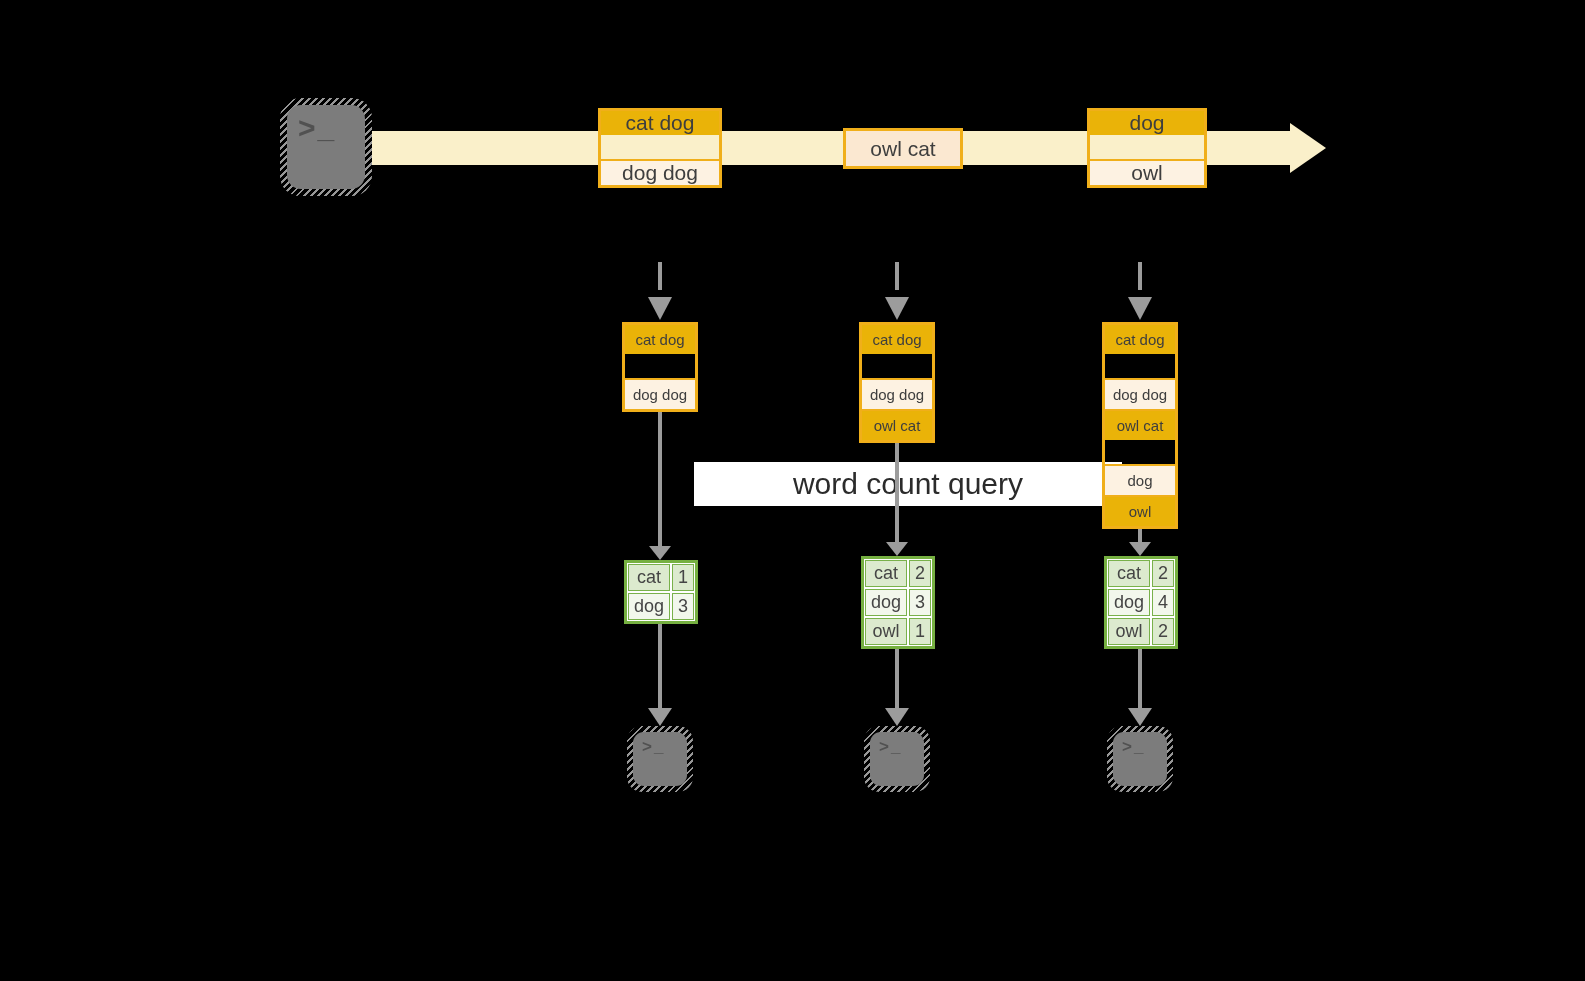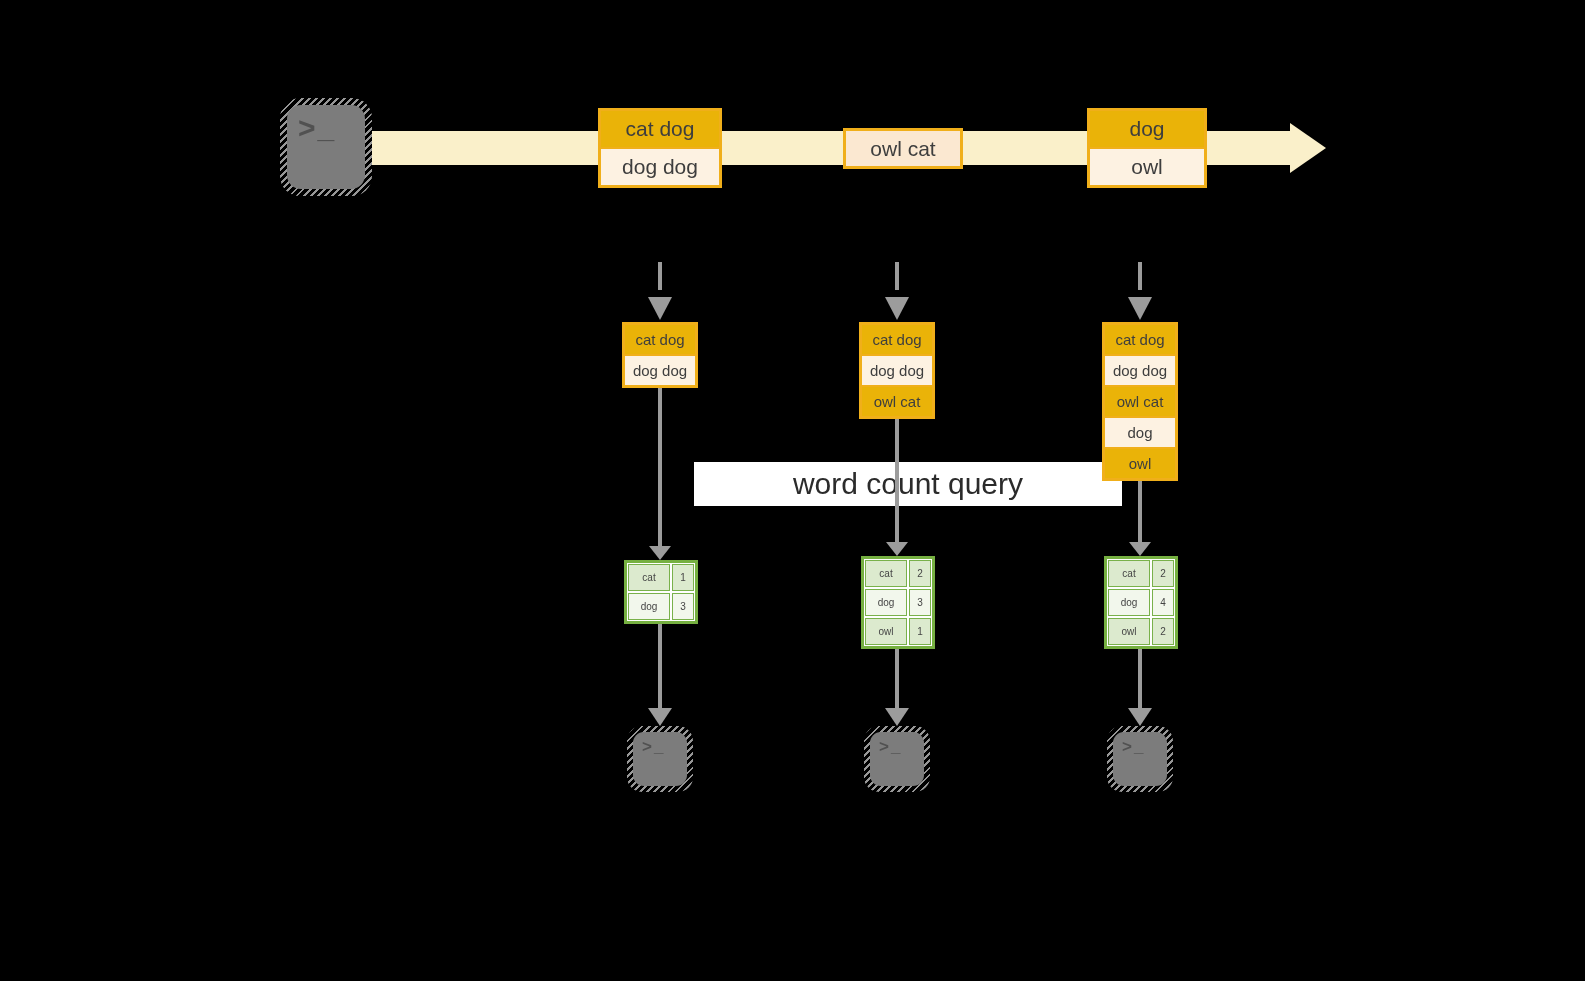--- a/index.html
+++ b/index.html
@@ -21,21 +21,21 @@
   .term-sink{width:66px;height:66px;top:726px;border-radius:15px;}
   .term-sink .term-inner{inset:6px;border-radius:11px;}
   .term-sink .term-glyph{font-size:17px;left:9px;top:5px;}
 
   
   .obox{box-sizing:border-box;border:3px solid #F0AF1A;display:flex;flex-direction:column;z-index:4;}
   .orow{flex:1;display:flex;align-items:center;justify-content:center;
         color:#3E3E3E;font-size:21px;}
   .orow + .orow{border-top:2px solid #F0AF1A;}
   .peach{background:#eab308;}
-  .cream{background:#FDF2E2;}
+  .cream{background:#FDF2E2;margin-top:24px;}
   .peachlight{background:#FBE8D1;}
   .b1{left:598px;top:108px;width:124px;height:80px;}
   .b2{left:843px;top:128px;width:120px;height:41px;}
   .b3{left:1087px;top:108px;width:120px;height:80px;}
 
   
   .ostack{box-sizing:border-box;border:3px solid #F0AF1A;width:76px;top:322px;display:flex;flex-direction:column;z-index:4;}
   .srow{height:29px;display:flex;align-items:center;justify-content:center;
         color:#3E3E3E;font-size:15px;flex:none;}
   .srow + .srow{border-top:2px solid #F0AF1A;}
@@ -53,21 +53,21 @@
           border-right:12px solid transparent;z-index:3;}
 
   
   .wband{left:694px;top:462px;width:428px;height:44px;background:#FFFFFF;z-index:2;
          display:flex;align-items:center;justify-content:center;color:#2B2B2B;font-size:30px;}
 
   
   .gtable{box-sizing:border-box;border:3px solid #76B041;background:#FFFFFF;padding:1px;
           display:grid;grid-template-columns:42px 22px;gap:2px;z-index:4;}
   .gcell{box-sizing:border-box;border:1px solid #79B14A;height:27px;display:flex;align-items:center;
-         justify-content:center;color:#454545;font-size:10px;}
+         justify-content:center;color:#454545;font-size:18px;}
   .ra{background:#DCEACE;}
   .rb{background:#F2F7EC;}
 </style>
 </head>
 <body>
 
 <div class="canvas">
 
   <div class="abs band"></div>
   <div class="abs band-head"></div>

